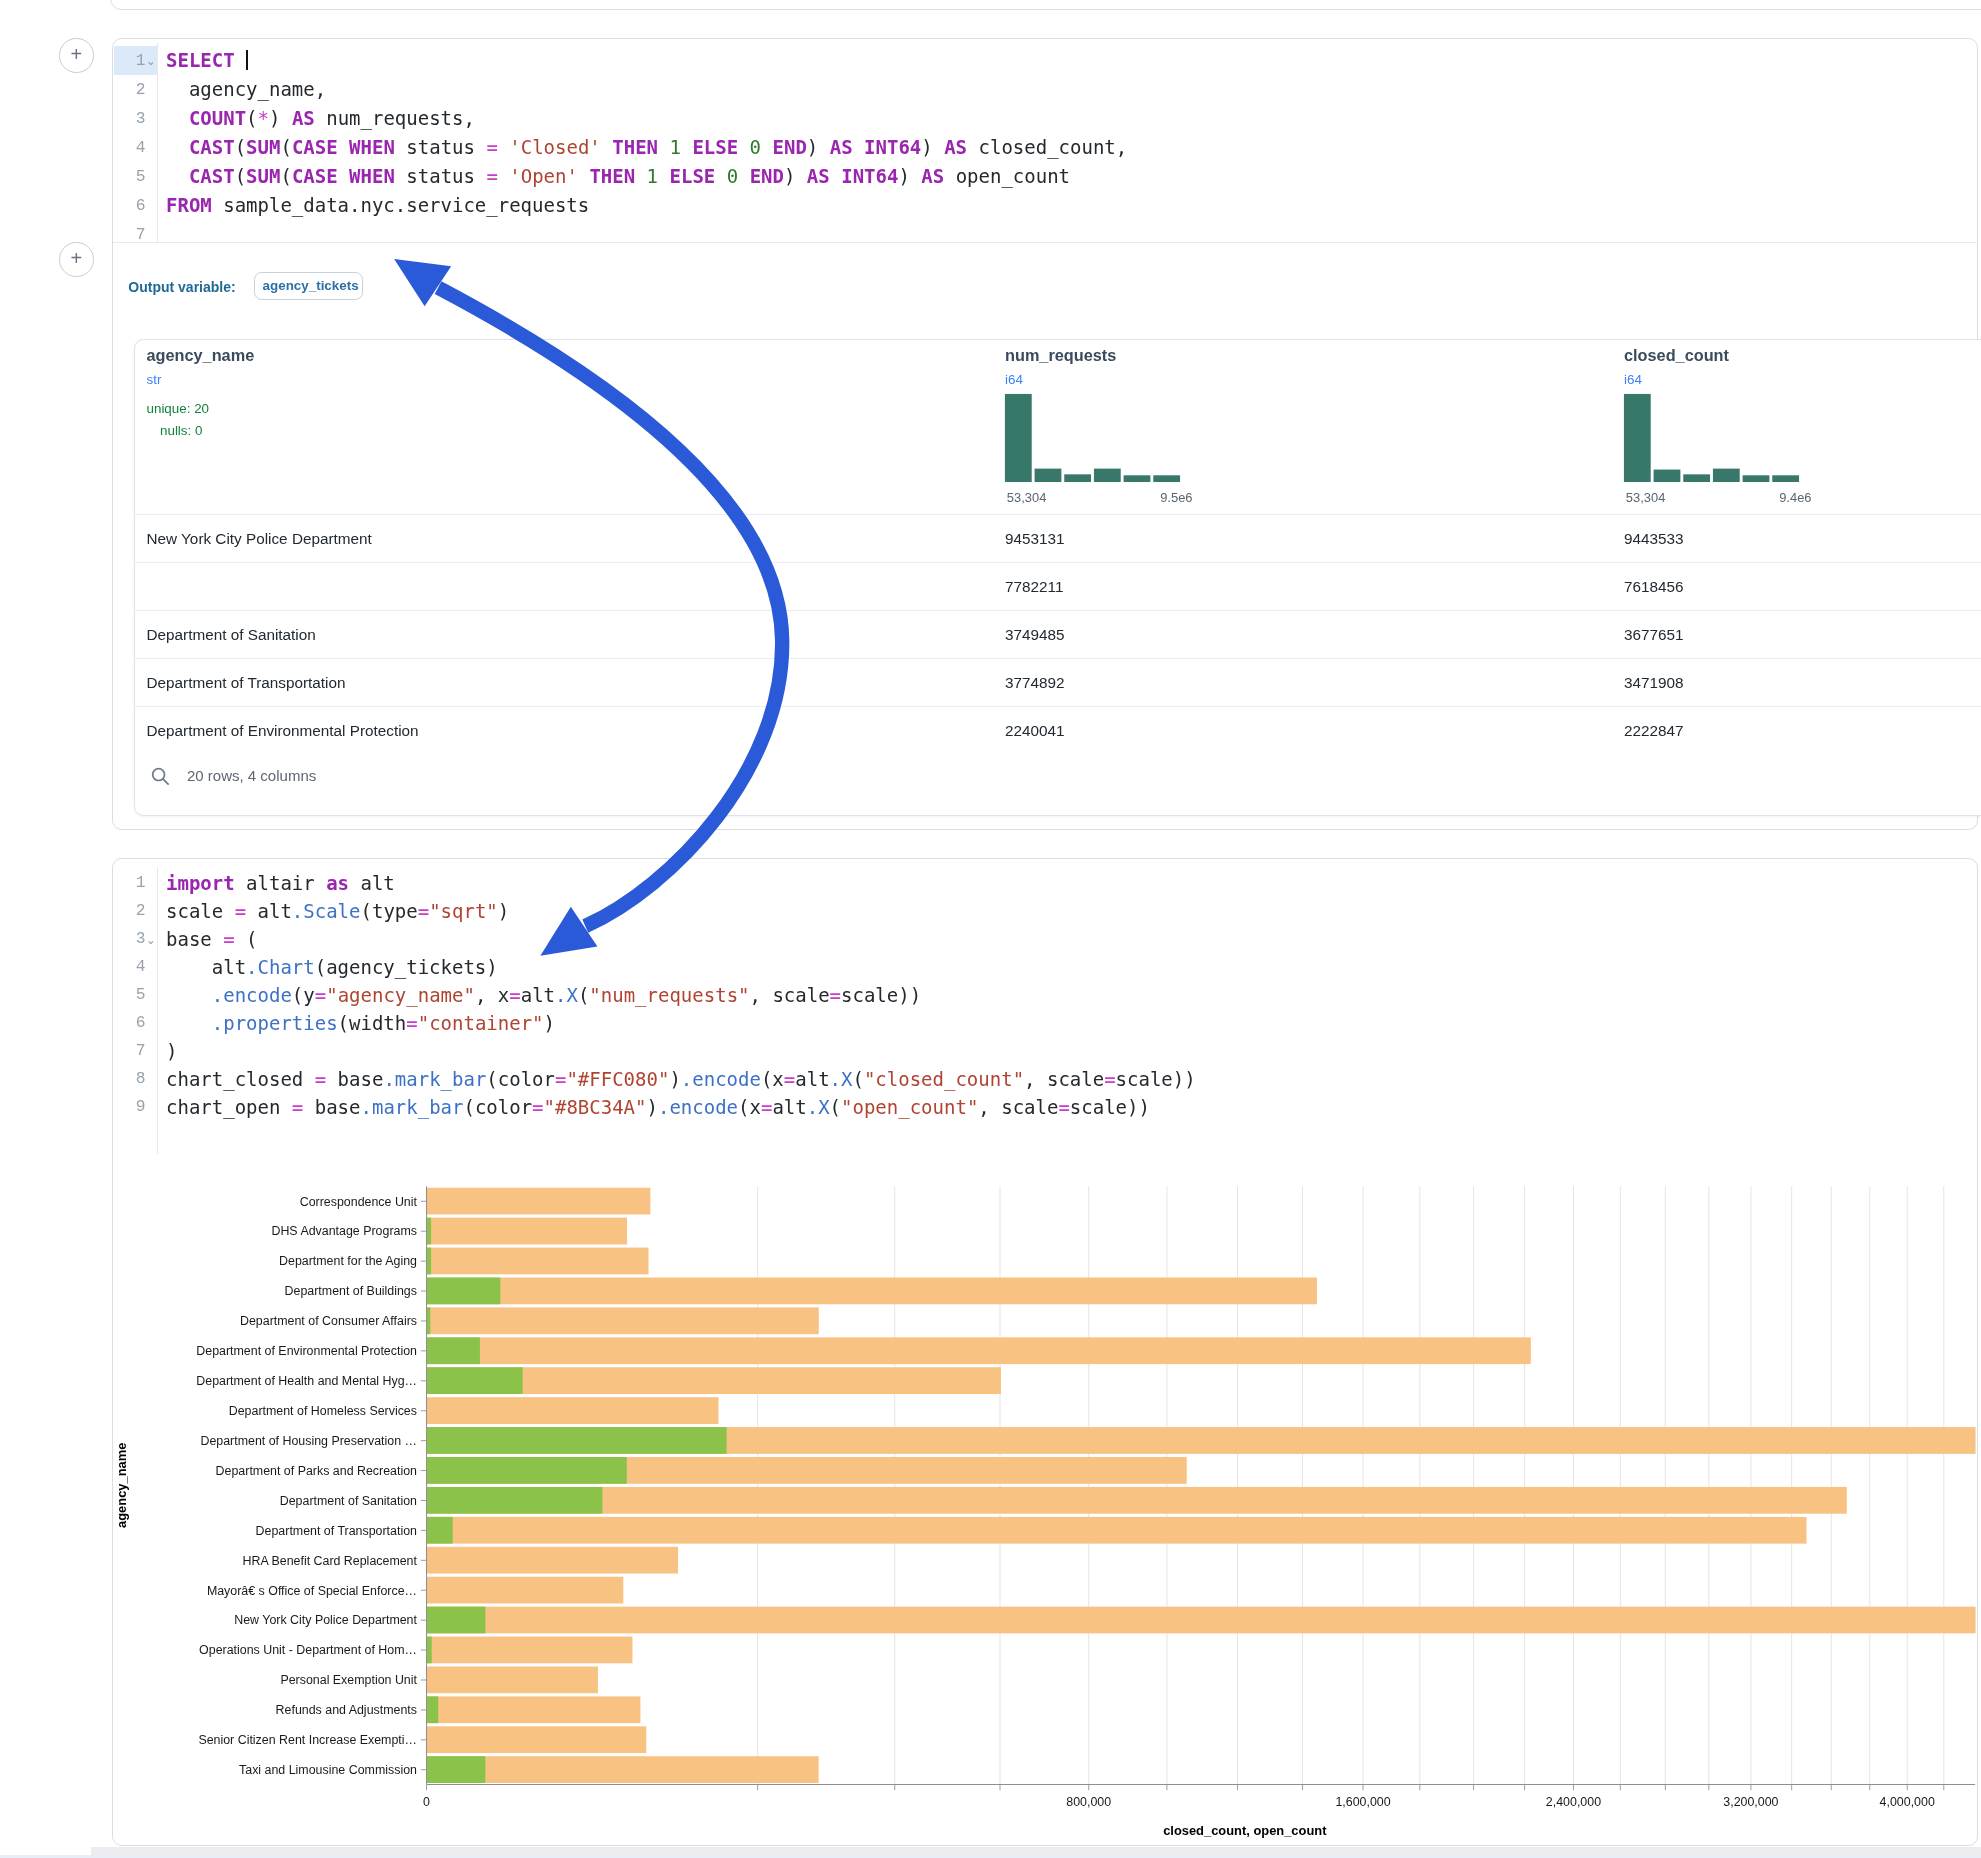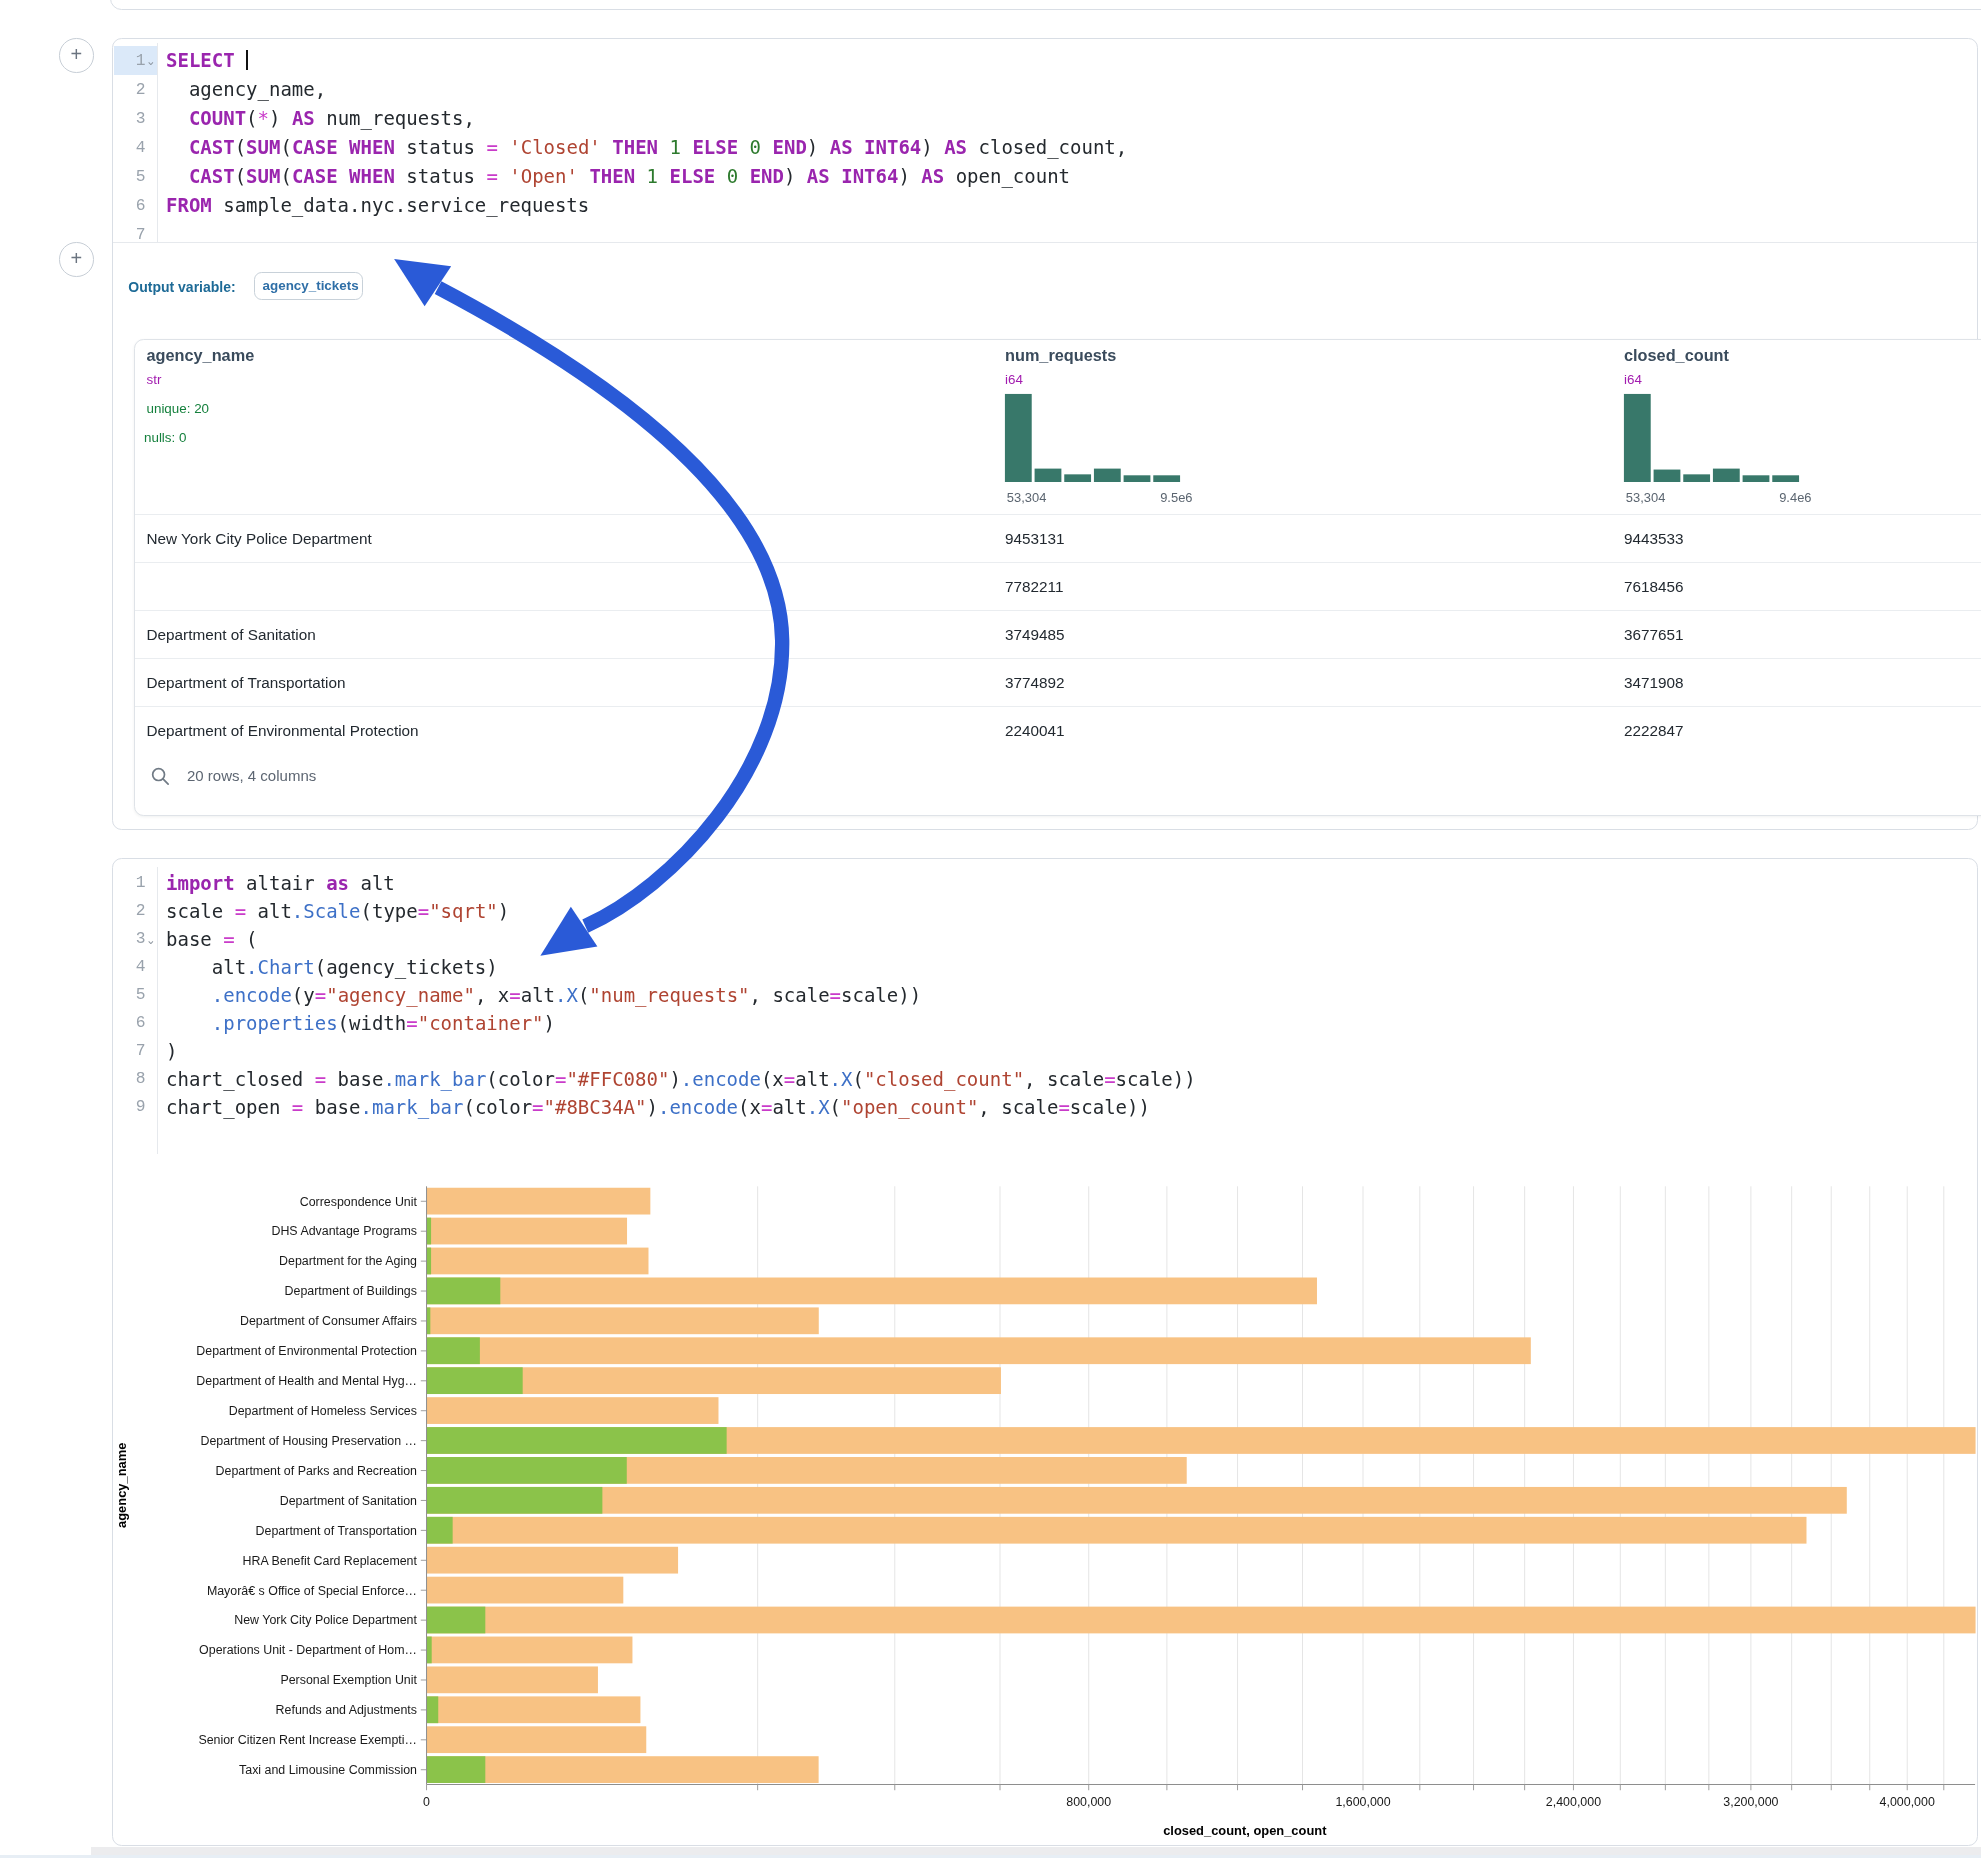--- a/index.html
+++ b/index.html
@@ -34,21 +34,21 @@
   .cell-divider{position:absolute;left:0;width:100%;height:1px;background:#e6e9ed;}
   
   .outvar-label{position:absolute;left:15.3px;top:240px;font-size:14px;font-weight:bold;color:#1d6a96;}
   .outvar-pill{position:absolute;left:141px;top:233px;width:99px;height:26px;border:1.4px solid #c8d1d9;
                border-radius:7.6px;background:#fff;overflow:hidden;font-size:13.4px;font-weight:bold;color:#2f6fa7;
                line-height:26px;padding-left:7.6px;white-space:nowrap;}
   
   #table-card{position:absolute;left:134px;top:339px;width:1864px;height:475px;background:#fff;
               border:1.4px solid #dfe3e8;border-radius:9.6px;box-shadow:0 1px 2.9px rgba(40,50,60,.07);}
   .col-title{position:absolute;font-size:16.3px;font-weight:bold;color:#3a4b5c;}
-  .col-type{position:absolute;font-size:13.4px;color:#a21caf;}
+  .col-type{position:absolute;font-size:13.4px;color:#3b82f6;}
   .col-stat{position:absolute;font-size:13.4px;color:#15803d;}
   #rows{position:absolute;left:0;top:174px;width:100%;}
   .trow{position:relative;height:47px;border-top:1px solid #eaedf0;font-size:15.3px;color:#222930;}
   .trow span{position:absolute;top:0;line-height:47px;white-space:nowrap;}
   .tc1{left:11.5px;} .tc2{left:870px;} .tc3{left:1489px;}
   .tfooter{position:absolute;left:52px;top:423px;font-size:15px;color:#5d6672;line-height:25px;}
   .hist-label{font-size:13.5px;fill:#5b6570;font-family:"Liberation Sans",sans-serif;}
   
   .strip1{position:absolute;left:91px;top:1847px;width:1891px;height:9.6px;background:#ececee;}
   .strip2{position:absolute;left:0;top:1855px;width:1982px;height:2.9px;background:#e7eef5;}
@@ -98,21 +98,21 @@
       </div>
     <div class="cell-divider" style="top:203px;"></div>
     <div class="outvar-label">Output variable:</div>
     <div class="outvar-pill">agency_tickets</div>
   </section>
 
   <section id="table-card">
     <div class="col-title" style="left:11.5px;top:5.7px;">agency_name</div>
     <div class="col-type" style="left:11.5px;top:32px;">str</div>
     <div class="col-stat" style="left:11.5px;top:61px;">unique: 20</div>
-    <div class="col-stat" style="left:9px;top:83px;margin-top:7px;">nulls: 0</div>
+    <div class="col-stat" style="left:25px;top:83px;">nulls: 0</div>
 
     <div class="col-title" style="left:870px;top:5.7px;">num_requests</div>
     <div class="col-type" style="left:870px;top:32px;">i64</div>
     <svg class="abs" id="hist1" style="left:868px;top:50px;" width="201" height="117" viewBox="0 0 210 122">
         <rect x="2" y="4" width="28" height="92" fill="#38786a"></rect>
         <rect x="33" y="82" width="28" height="14" fill="#38786a"></rect>
         <rect x="64" y="88" width="28" height="8" fill="#38786a"></rect>
         <rect x="95" y="82" width="28" height="14" fill="#38786a"></rect>
         <rect x="126" y="89" width="28" height="7" fill="#38786a"></rect>
         <rect x="157" y="89" width="28" height="7" fill="#38786a"></rect>

